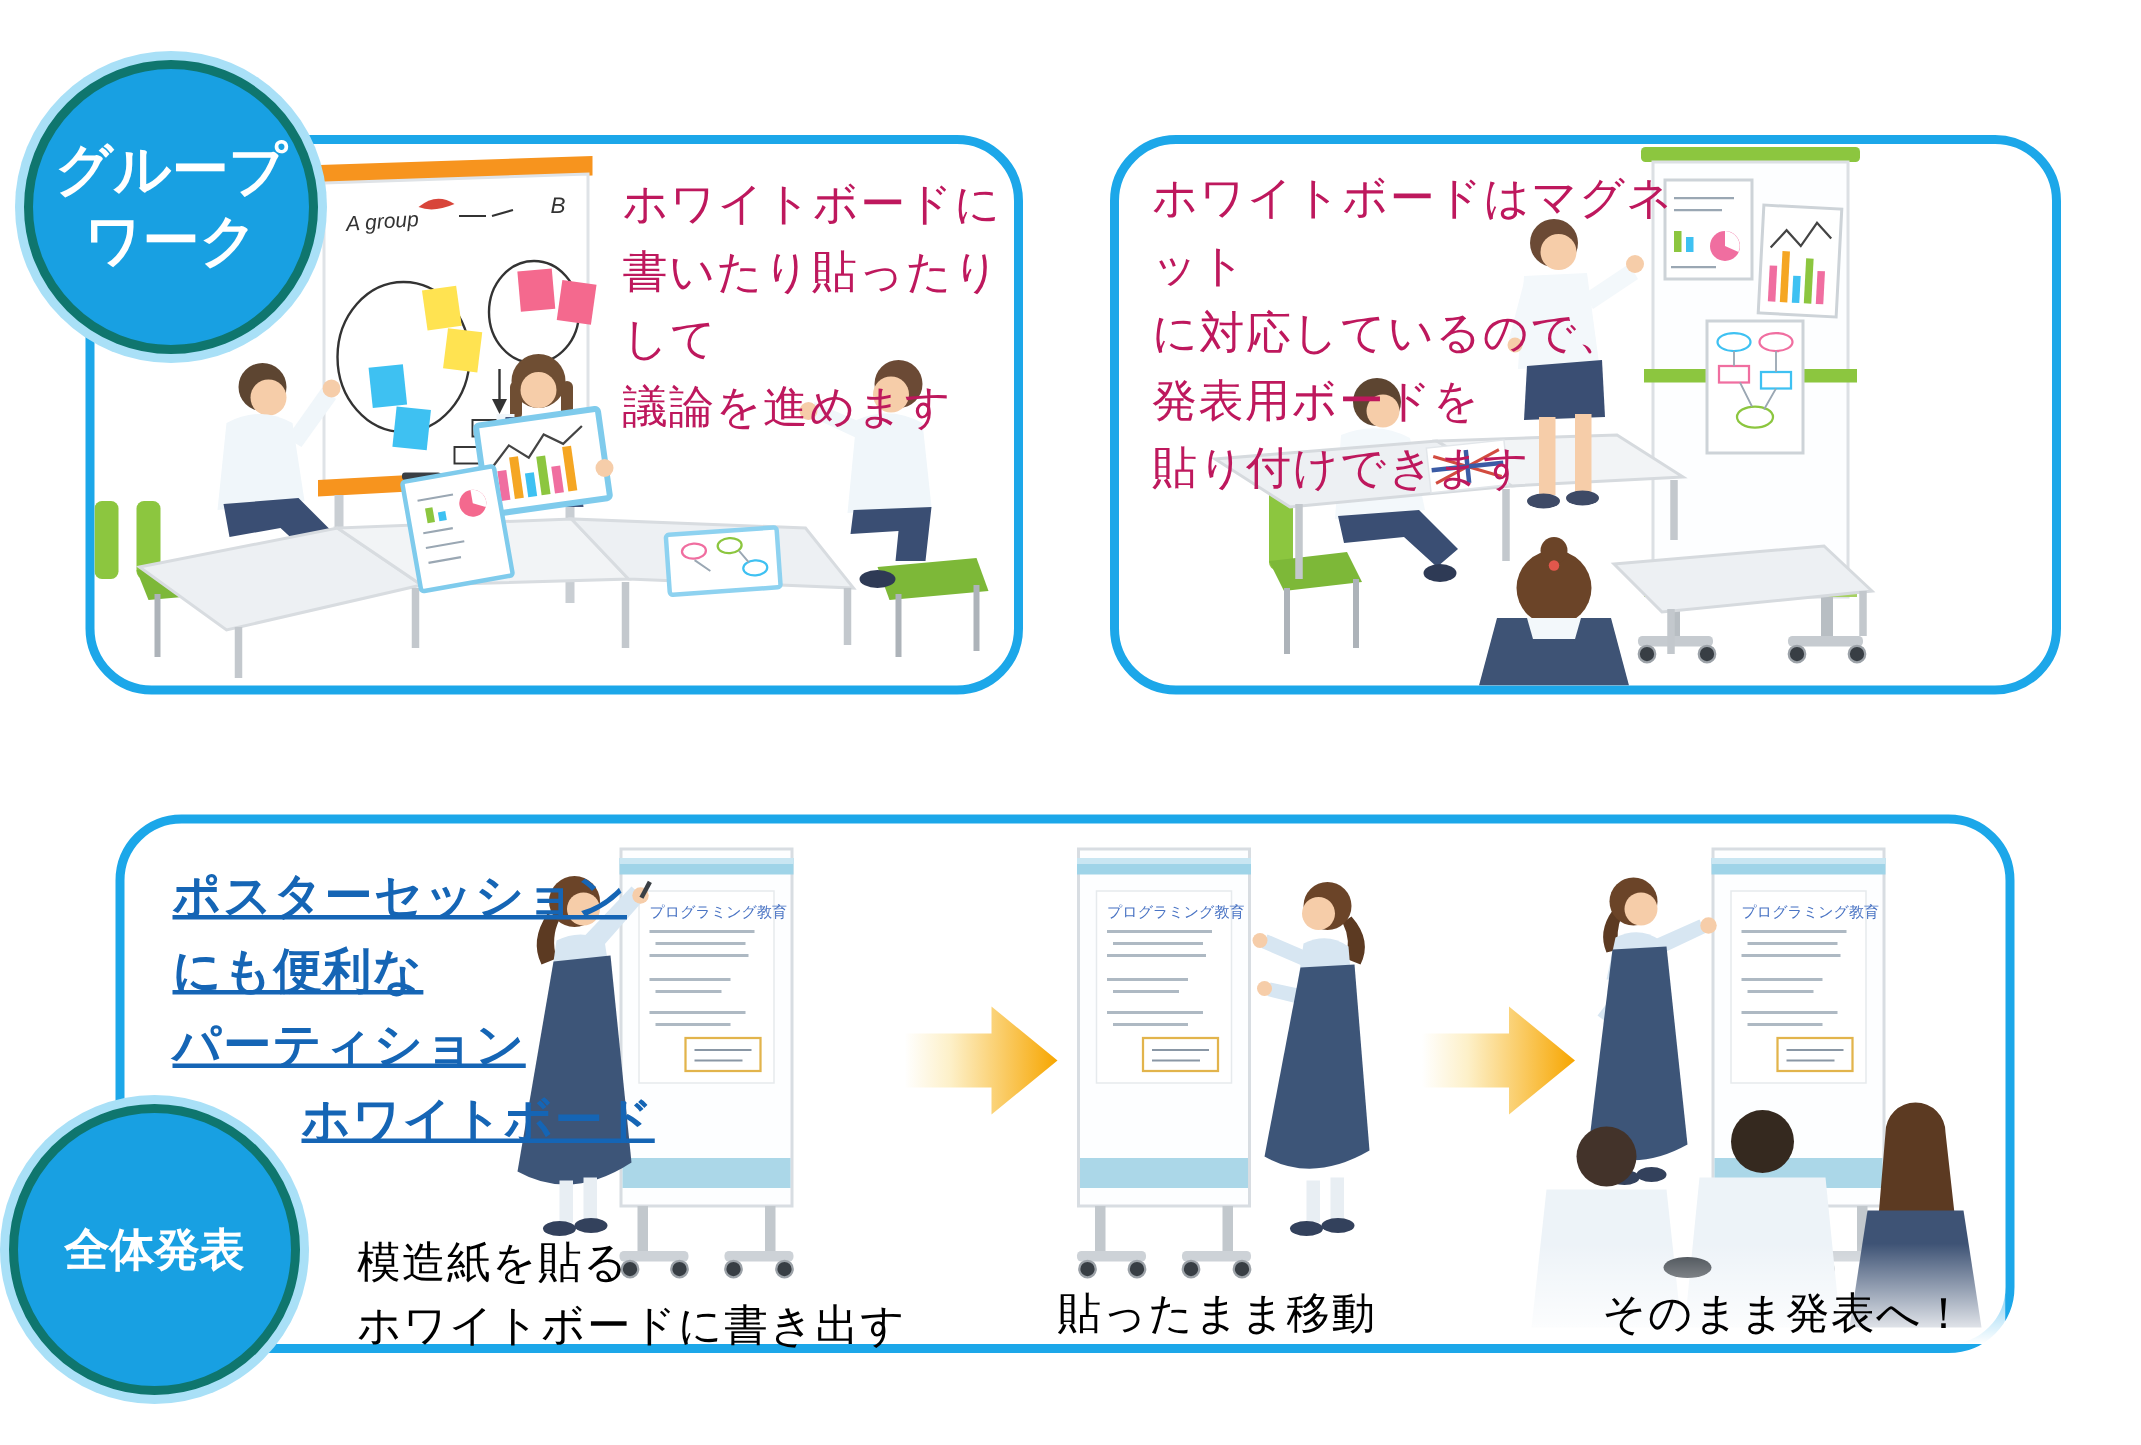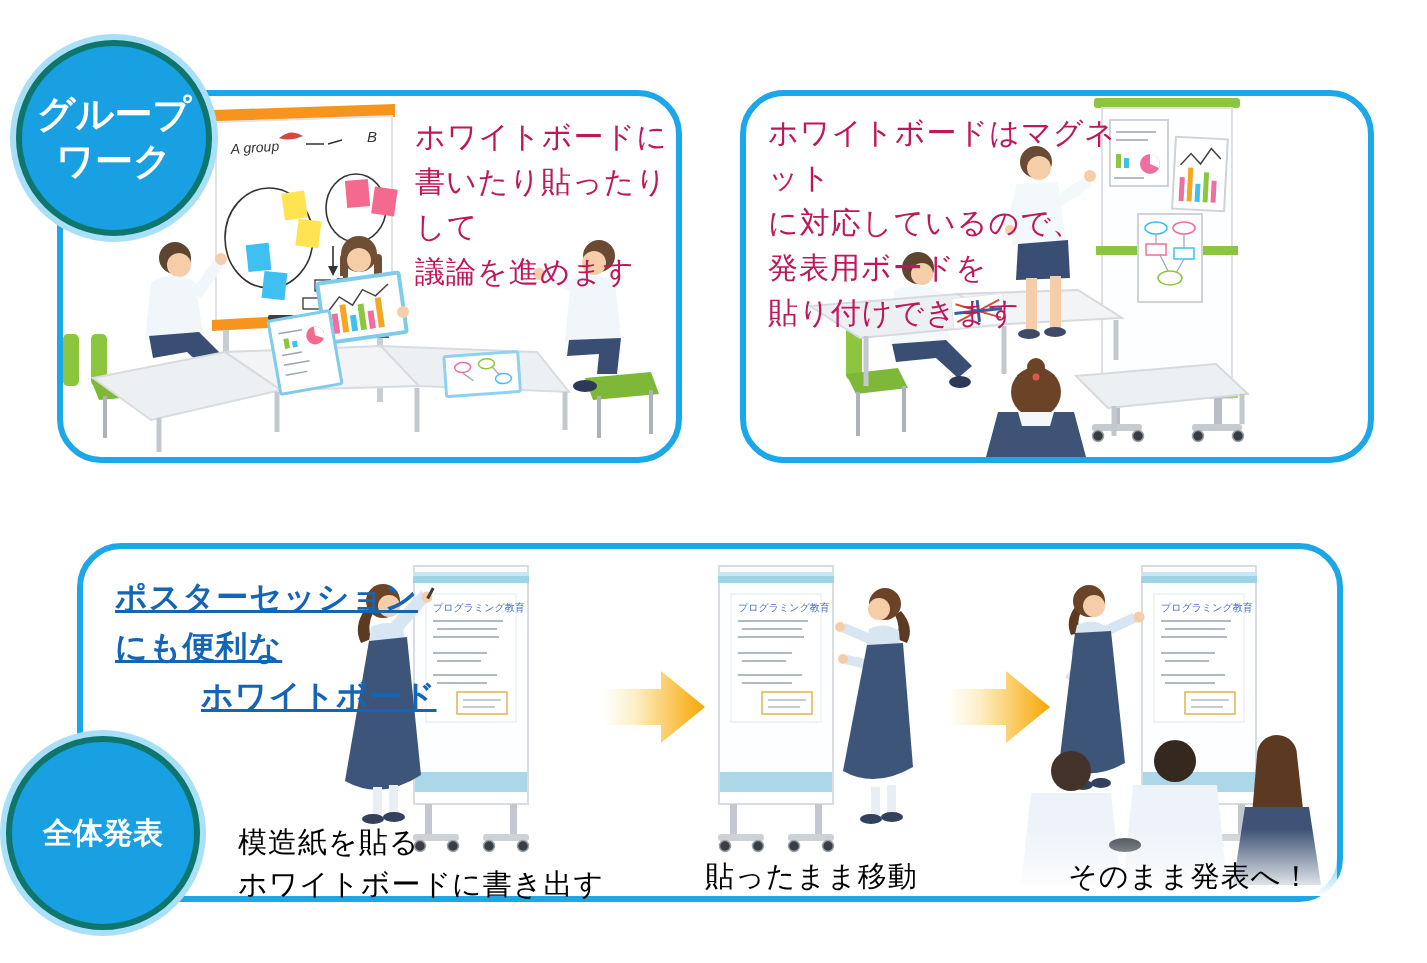--- a/index.html
+++ b/index.html
@@ -368,20 +368,21 @@
           <path d="M1174,206 a20,20 0 0 1 40,0 l8,72 q-28,14 -54,0 Z" fill="#5C3A22"></path>
           <path d="M1162,258 h64 l12,78 h-88 Z" fill="#3E5375"></path>
           <ellipse cx="1042" cy="296" rx="16" ry="7" fill="#3A4148"></ellipse>
           <rect x="928" y="280" width="326" height="67" fill="url(#fadec)"></rect>
         </g>
       </g>
     </svg>
     <div class="big-title">
       <div>ポスターセッション</div>
       <div>にも便利な</div>
+      <div>パーティション</div>
       <div class="indent">ホワイトボード</div>
     </div>
     <div class="caption cap-1">模造紙を貼る
 ホワイトボードに書き出す</div>
     <div class="caption cap-3">そのまま発表へ！</div>
     <div class="caption cap-2">貼ったまま移動</div>
   </section>
 
   <div class="badge badge-a">
     <div>

